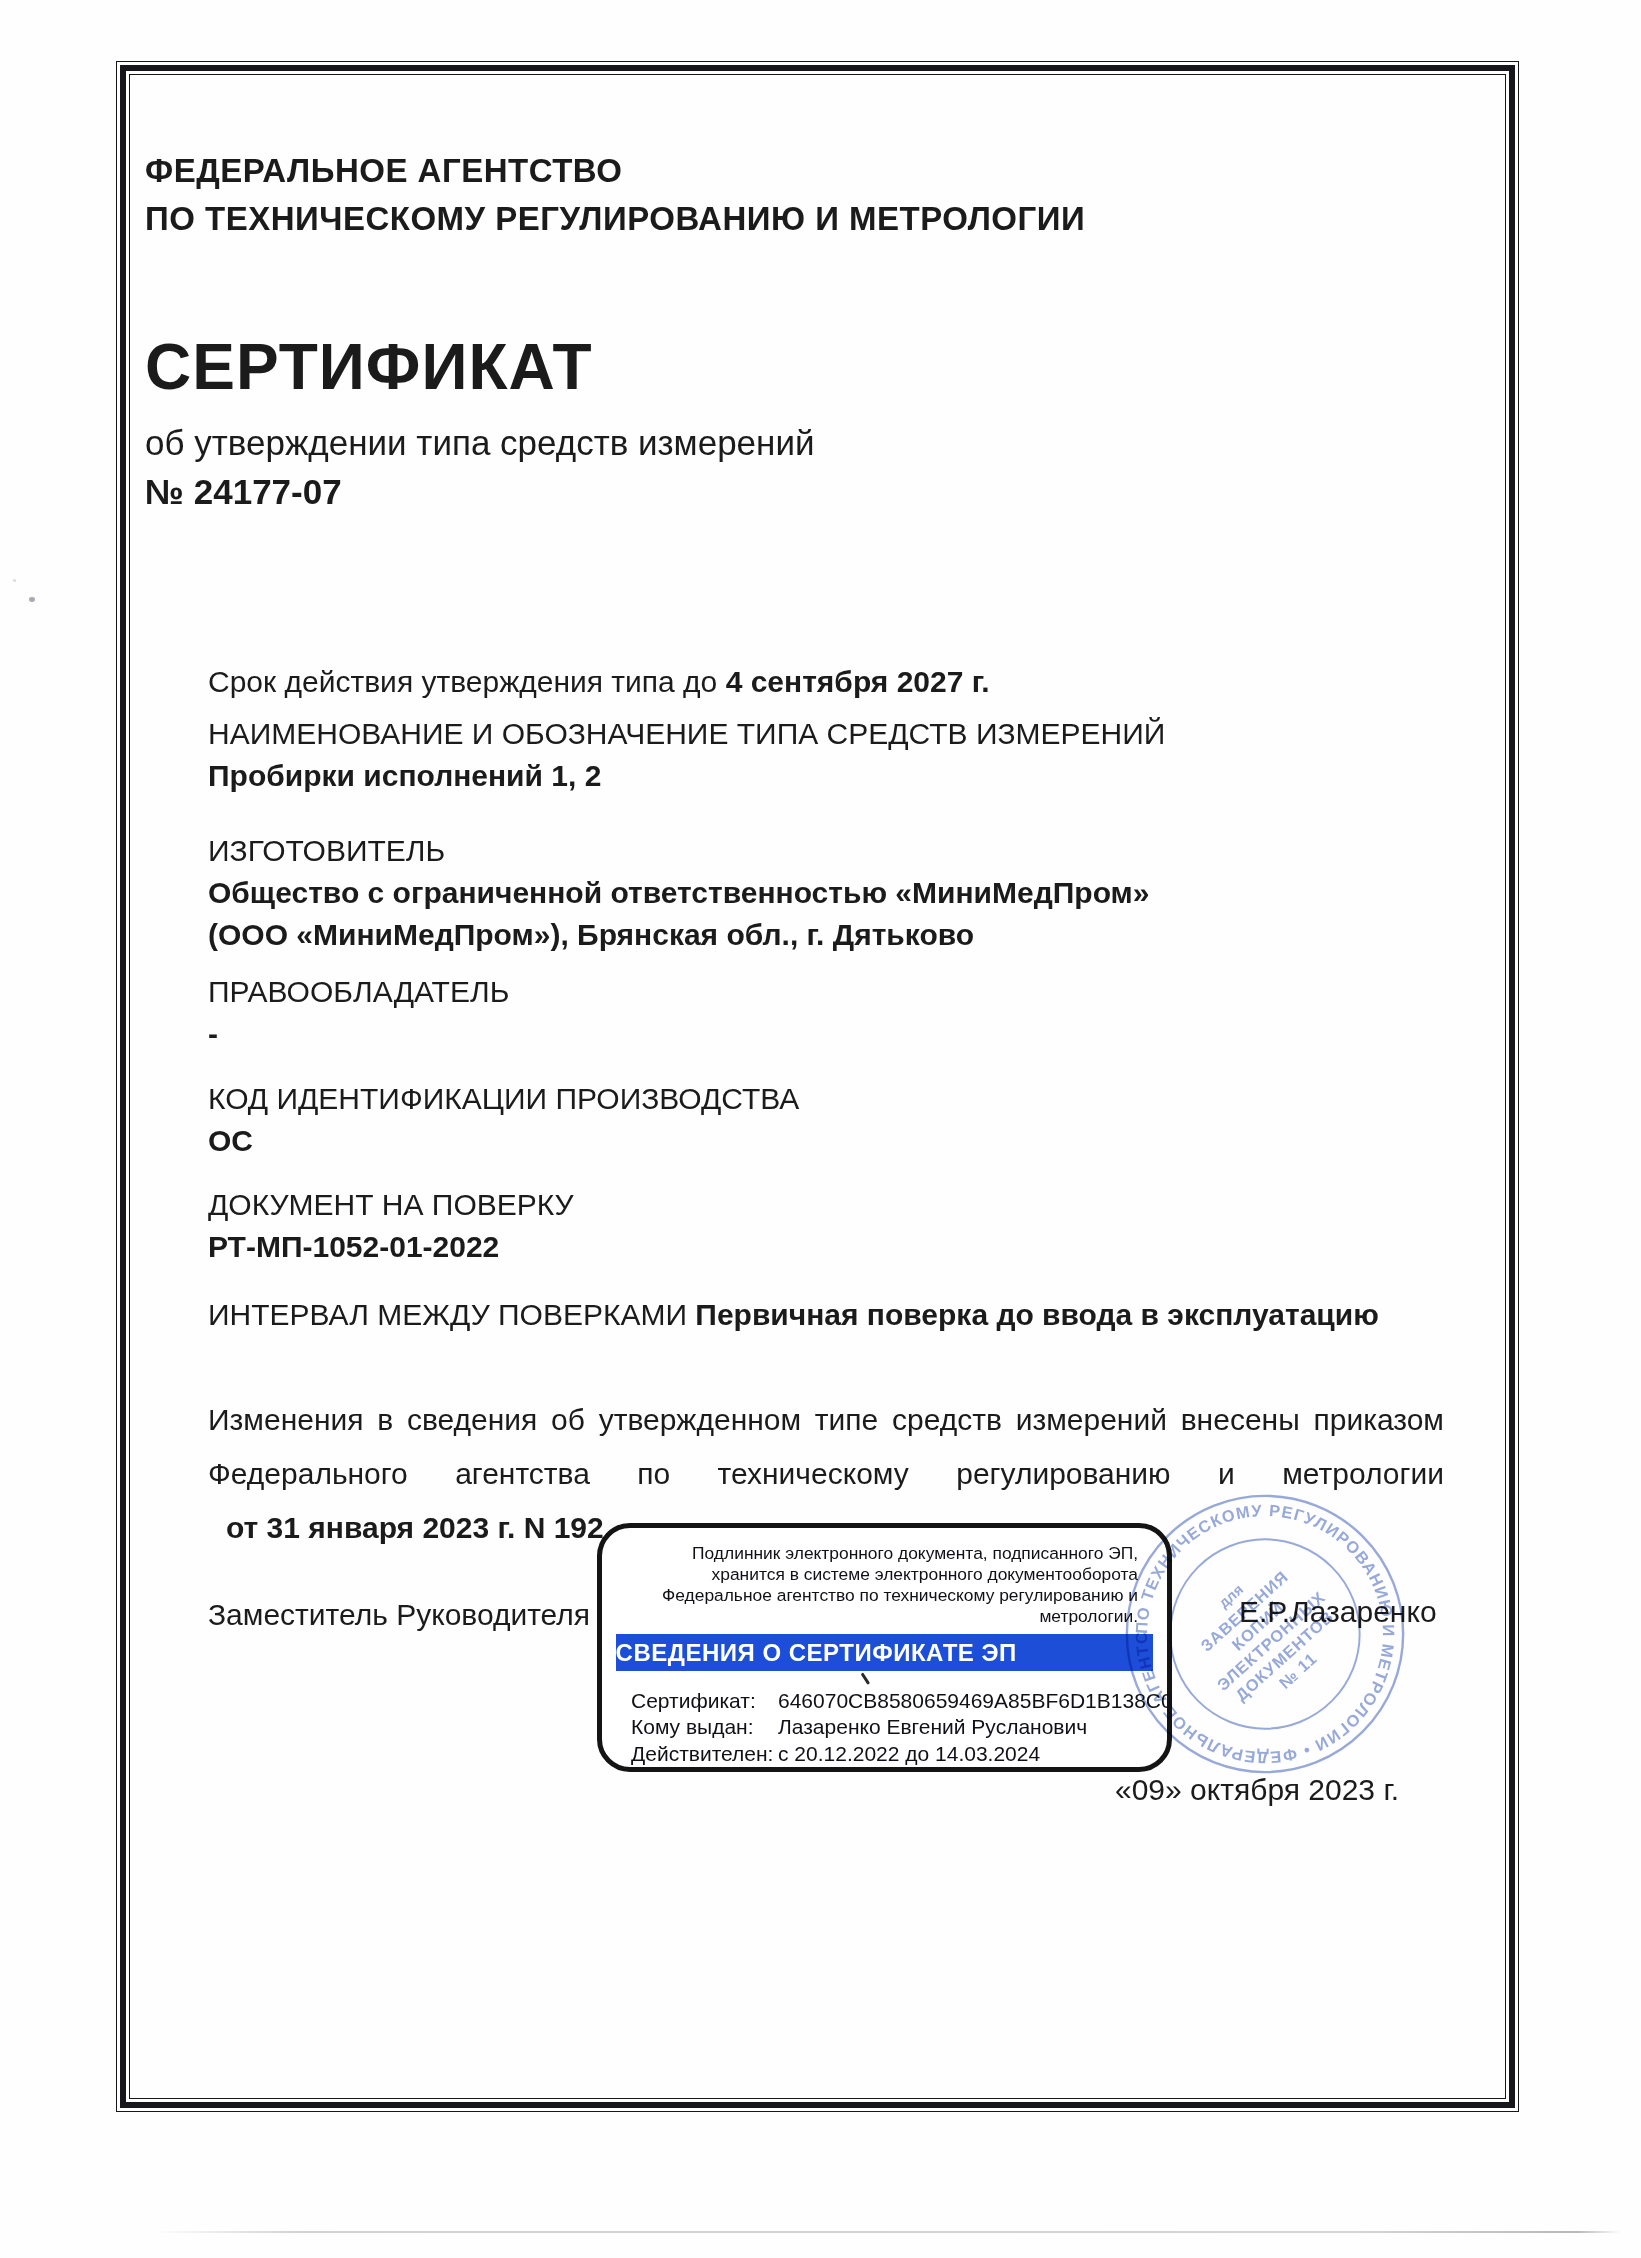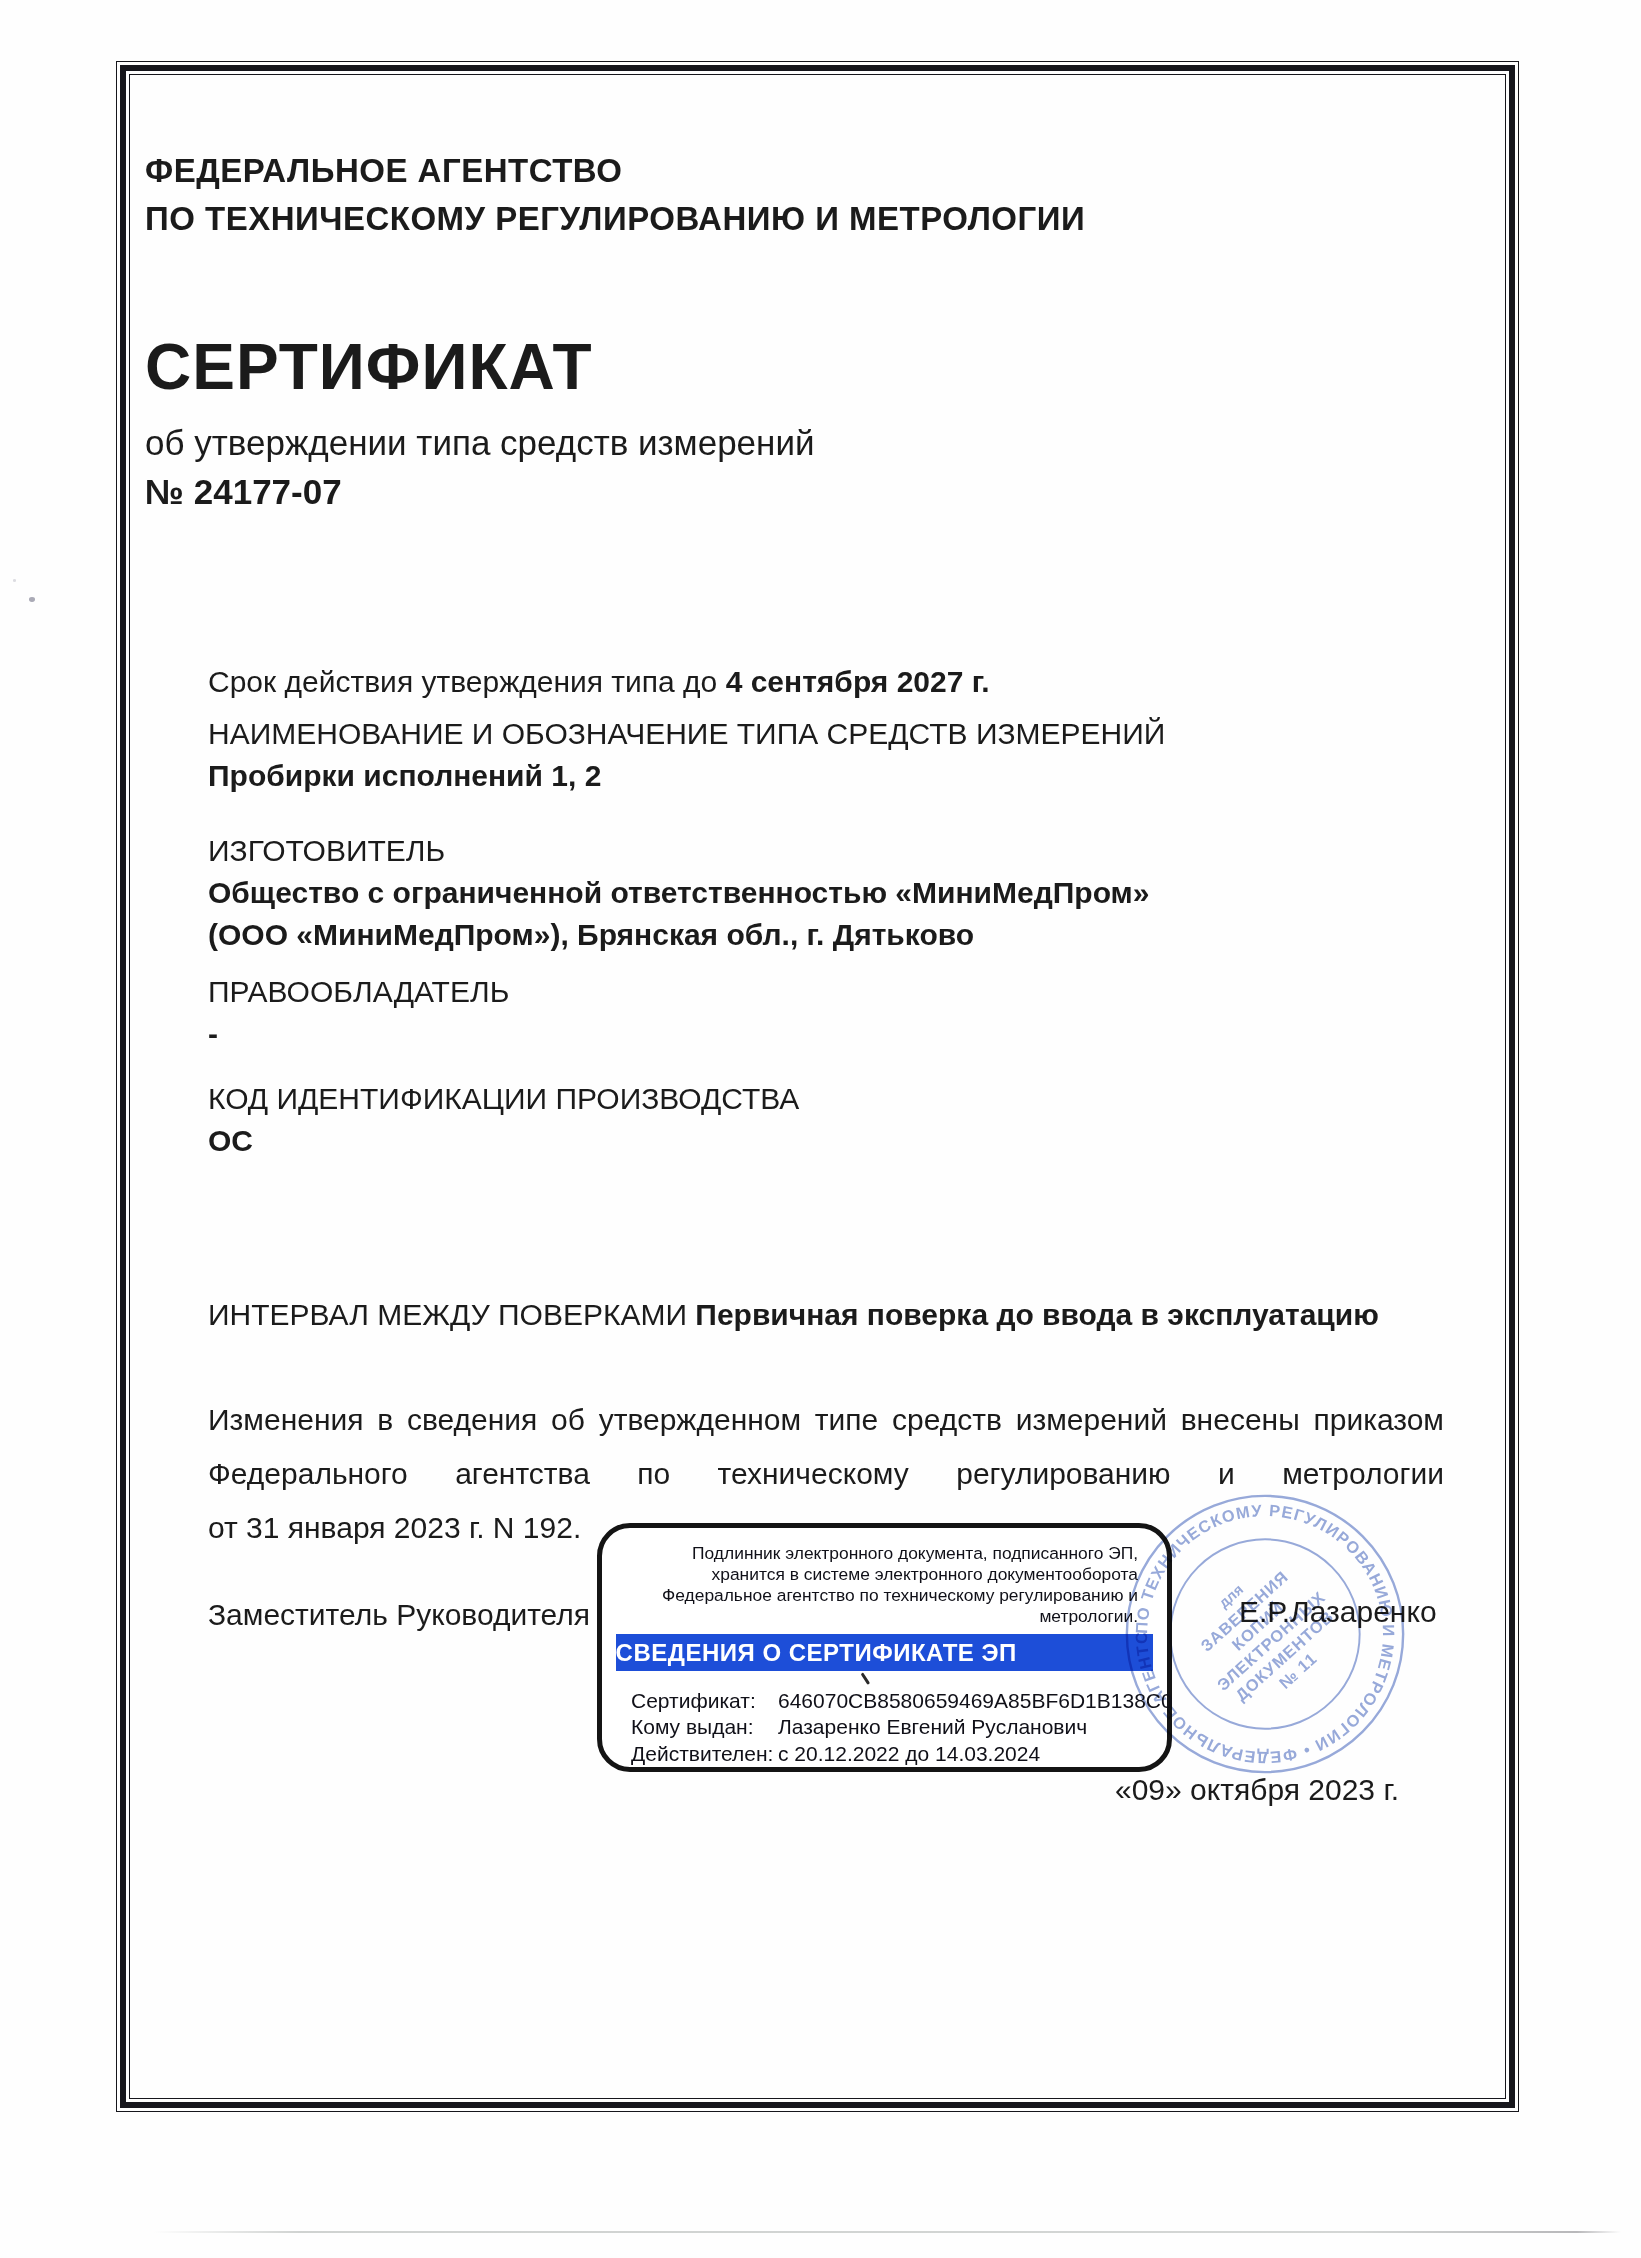--- a/index.html
+++ b/index.html
@@ -17,21 +17,21 @@
   .hdr{font-size:33px;font-weight:700;line-height:48px;letter-spacing:0.5px;}
   .title-main{font-size:64px;font-weight:700;letter-spacing:1px;}
   .title-sub{font-size:35px;}
   .title-num{font-size:35px;font-weight:700;}
 
   .row{position:absolute;left:208px;width:1236px;font-size:30px;line-height:42px;}
   .b{font-weight:700;}
 
   .para{position:absolute;left:208px;width:1236px;font-size:30px;line-height:54px;}
   .para .just{text-align:justify;text-align-last:justify;}
-  .para .lastline{font-weight:400;}
+  .para .lastline{font-weight:700;margin-left:18px;}
 
   .sig-position{position:absolute;left:208px;top:1598px;font-size:30px;}
   .sig-name{position:absolute;left:1239px;top:1595px;font-size:30px;text-align:right;}
   .sig-date{position:absolute;left:1115px;top:1773px;font-size:30px;}
 
   .esign{position:absolute;left:597px;top:1523px;width:575px;height:249px;
     background:#fff;border:5.8px solid #141414;border-radius:33px;box-sizing:border-box;
     padding:14.5px 29px 9.7px;z-index:2;}
   .esign-intro{font-size:17.4px;line-height:21px;text-align:right;color:#101018;}
   .esign-bar{margin:7.7px -15.4px 0;background:#1d4ed8;color:#ffffff;font-weight:700;
@@ -99,20 +99,24 @@
   <div class="row" style="top:971px;">
     <div>ПРАВООБЛАДАТЕЛЬ</div>
     <div class="b">-</div>
   </div>
 
   <div class="row" style="top:1078px;">
     <div>КОД ИДЕНТИФИКАЦИИ ПРОИЗВОДСТВА</div>
     <div class="b">ОС</div>
   </div>
 
+  <div class="row" style="top:1184px;">
+    <div>ДОКУМЕНТ НА ПОВЕРКУ</div>
+    <div class="b">РТ-МП-1052-01-2022</div>
+  </div>
 
   <div class="row" style="top:1294px;">
     <span>ИНТЕРВАЛ МЕЖДУ ПОВЕРКАМИ</span>
     <span class="b">Первичная поверка до ввода в эксплуатацию</span>
   </div>
 
   <div class="para" style="top:1393px;">
     <div class="just">Изменения в сведения об утвержденном типе средств измерений внесены приказом Федерального агентства по техническому регулированию и метрологии</div>
     <div class="lastline">от 31 января 2023 г. N 192.</div>
   </div>

